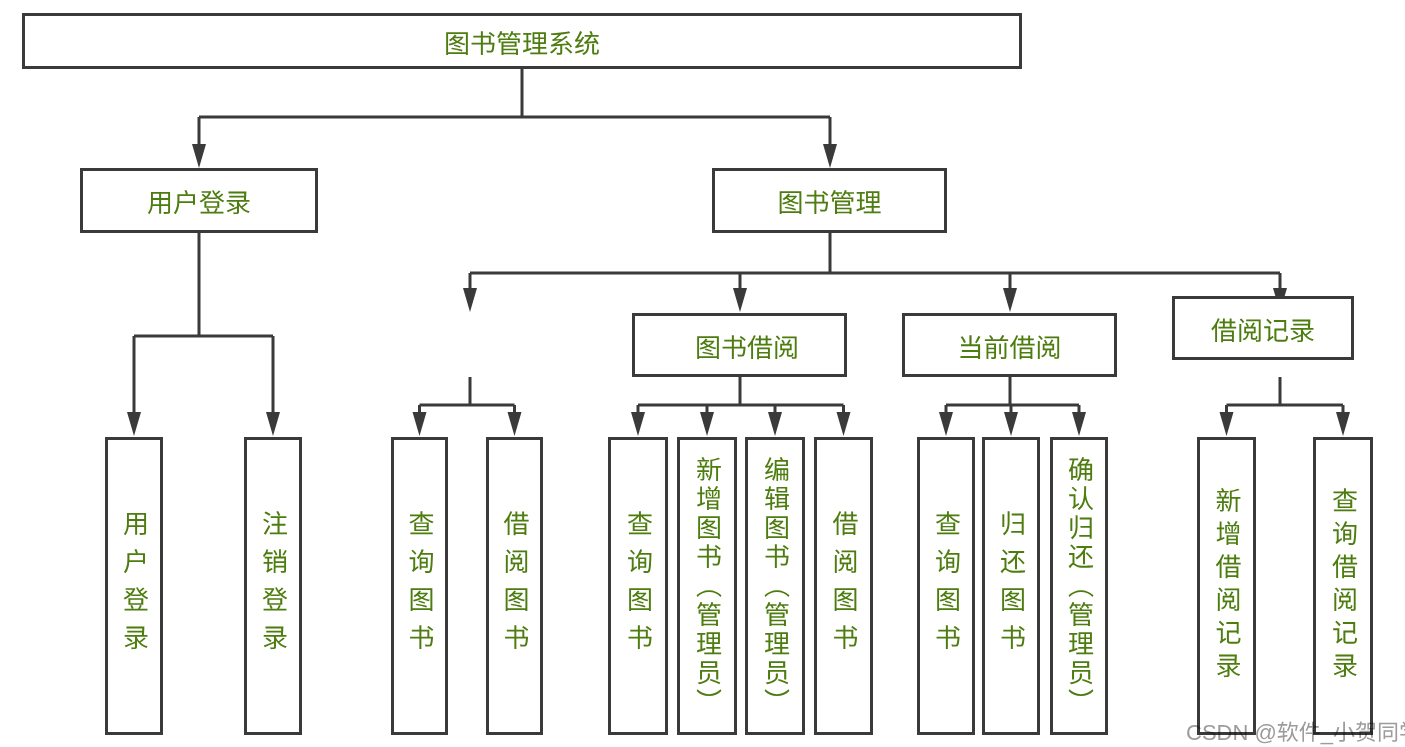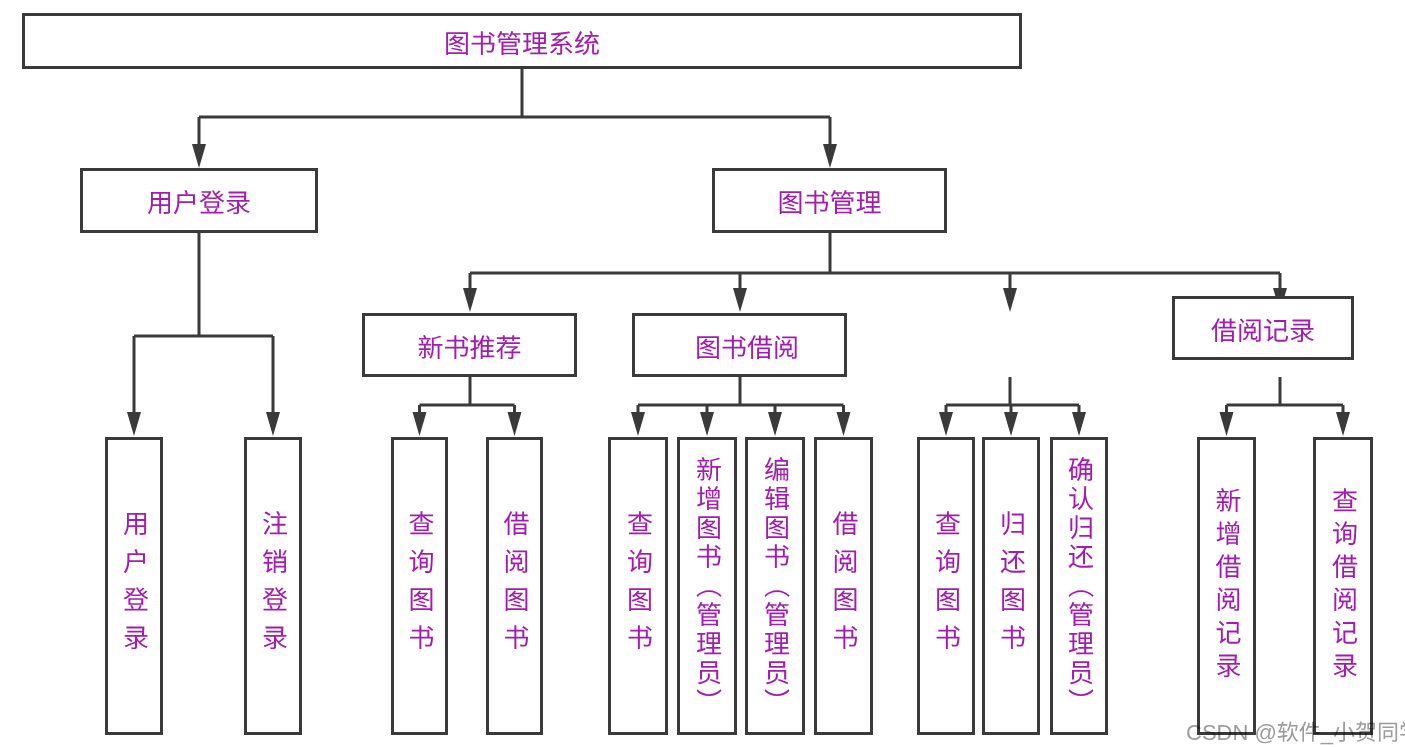--- a/index.html
+++ b/index.html
@@ -12,21 +12,21 @@
   }
   .connectors{
     position:absolute;left:0;top:0;width:1405px;height:747px;
     z-index:1;
   }
   .node{
     position:absolute;
     box-sizing:border-box;
     border:3px solid #3a3a3a;
     background:#ffffff;
-    color:#a21caf;
+    color:#4d7c0f;
     font-size:26px;
     display:flex;
     align-items:center;
     justify-content:center;
     text-align:center;
     z-index:2;
     white-space:nowrap;
   }
   .v{
     writing-mode:vertical-rl;
@@ -92,22 +92,22 @@
       <polygon points="1226.5,436 1219.5,412 1233.5,412"></polygon>
       <polygon points="1343,436 1336,412 1350,412"></polygon>
     </g>
   </svg>
 
   <div class="node" style="left:22px;top:13px;width:1000px;height:56px;">图书管理系统</div>
 
   <div class="node" style="left:80px;top:168px;width:238px;height:65px;">用户登录</div>
   <div class="node" style="left:712px;top:168px;width:235px;height:65px;font-family:Liberation Serif, serif;">图书管理</div>
 
-  <div class="node" style="left:362px;top:313px;width:215px;height:64px;">新书推荐</div>
   <div class="node" style="left:632px;top:313px;width:215px;height:64px;padding-left:15px;">图书借阅</div>
+  <div class="node" style="left:902px;top:313px;width:215px;height:64px;">当前借阅</div>
   <div class="node" style="left:1172px;top:296px;width:182px;height:64px;">借阅记录</div>
 
   <div class="node v ls4" style="left:105px;top:437px;width:58px;height:298px;">用户登录</div>
   <div class="node v ls4" style="left:244px;top:437px;width:58px;height:298px;">注销登录</div>
 
   <div class="node v ls4" style="left:391px;top:437px;width:57px;height:298px;">查询图书</div>
   <div class="node v ls4" style="left:486px;top:437px;width:57px;height:298px;">借阅图书</div>
 
   <div class="node v ls4" style="left:608px;top:437px;width:60px;height:298px;">查询图书</div>
   <div class="node v ls9" style="left:677px;top:437px;width:60px;height:298px;">新增图书（管理员）</div>

